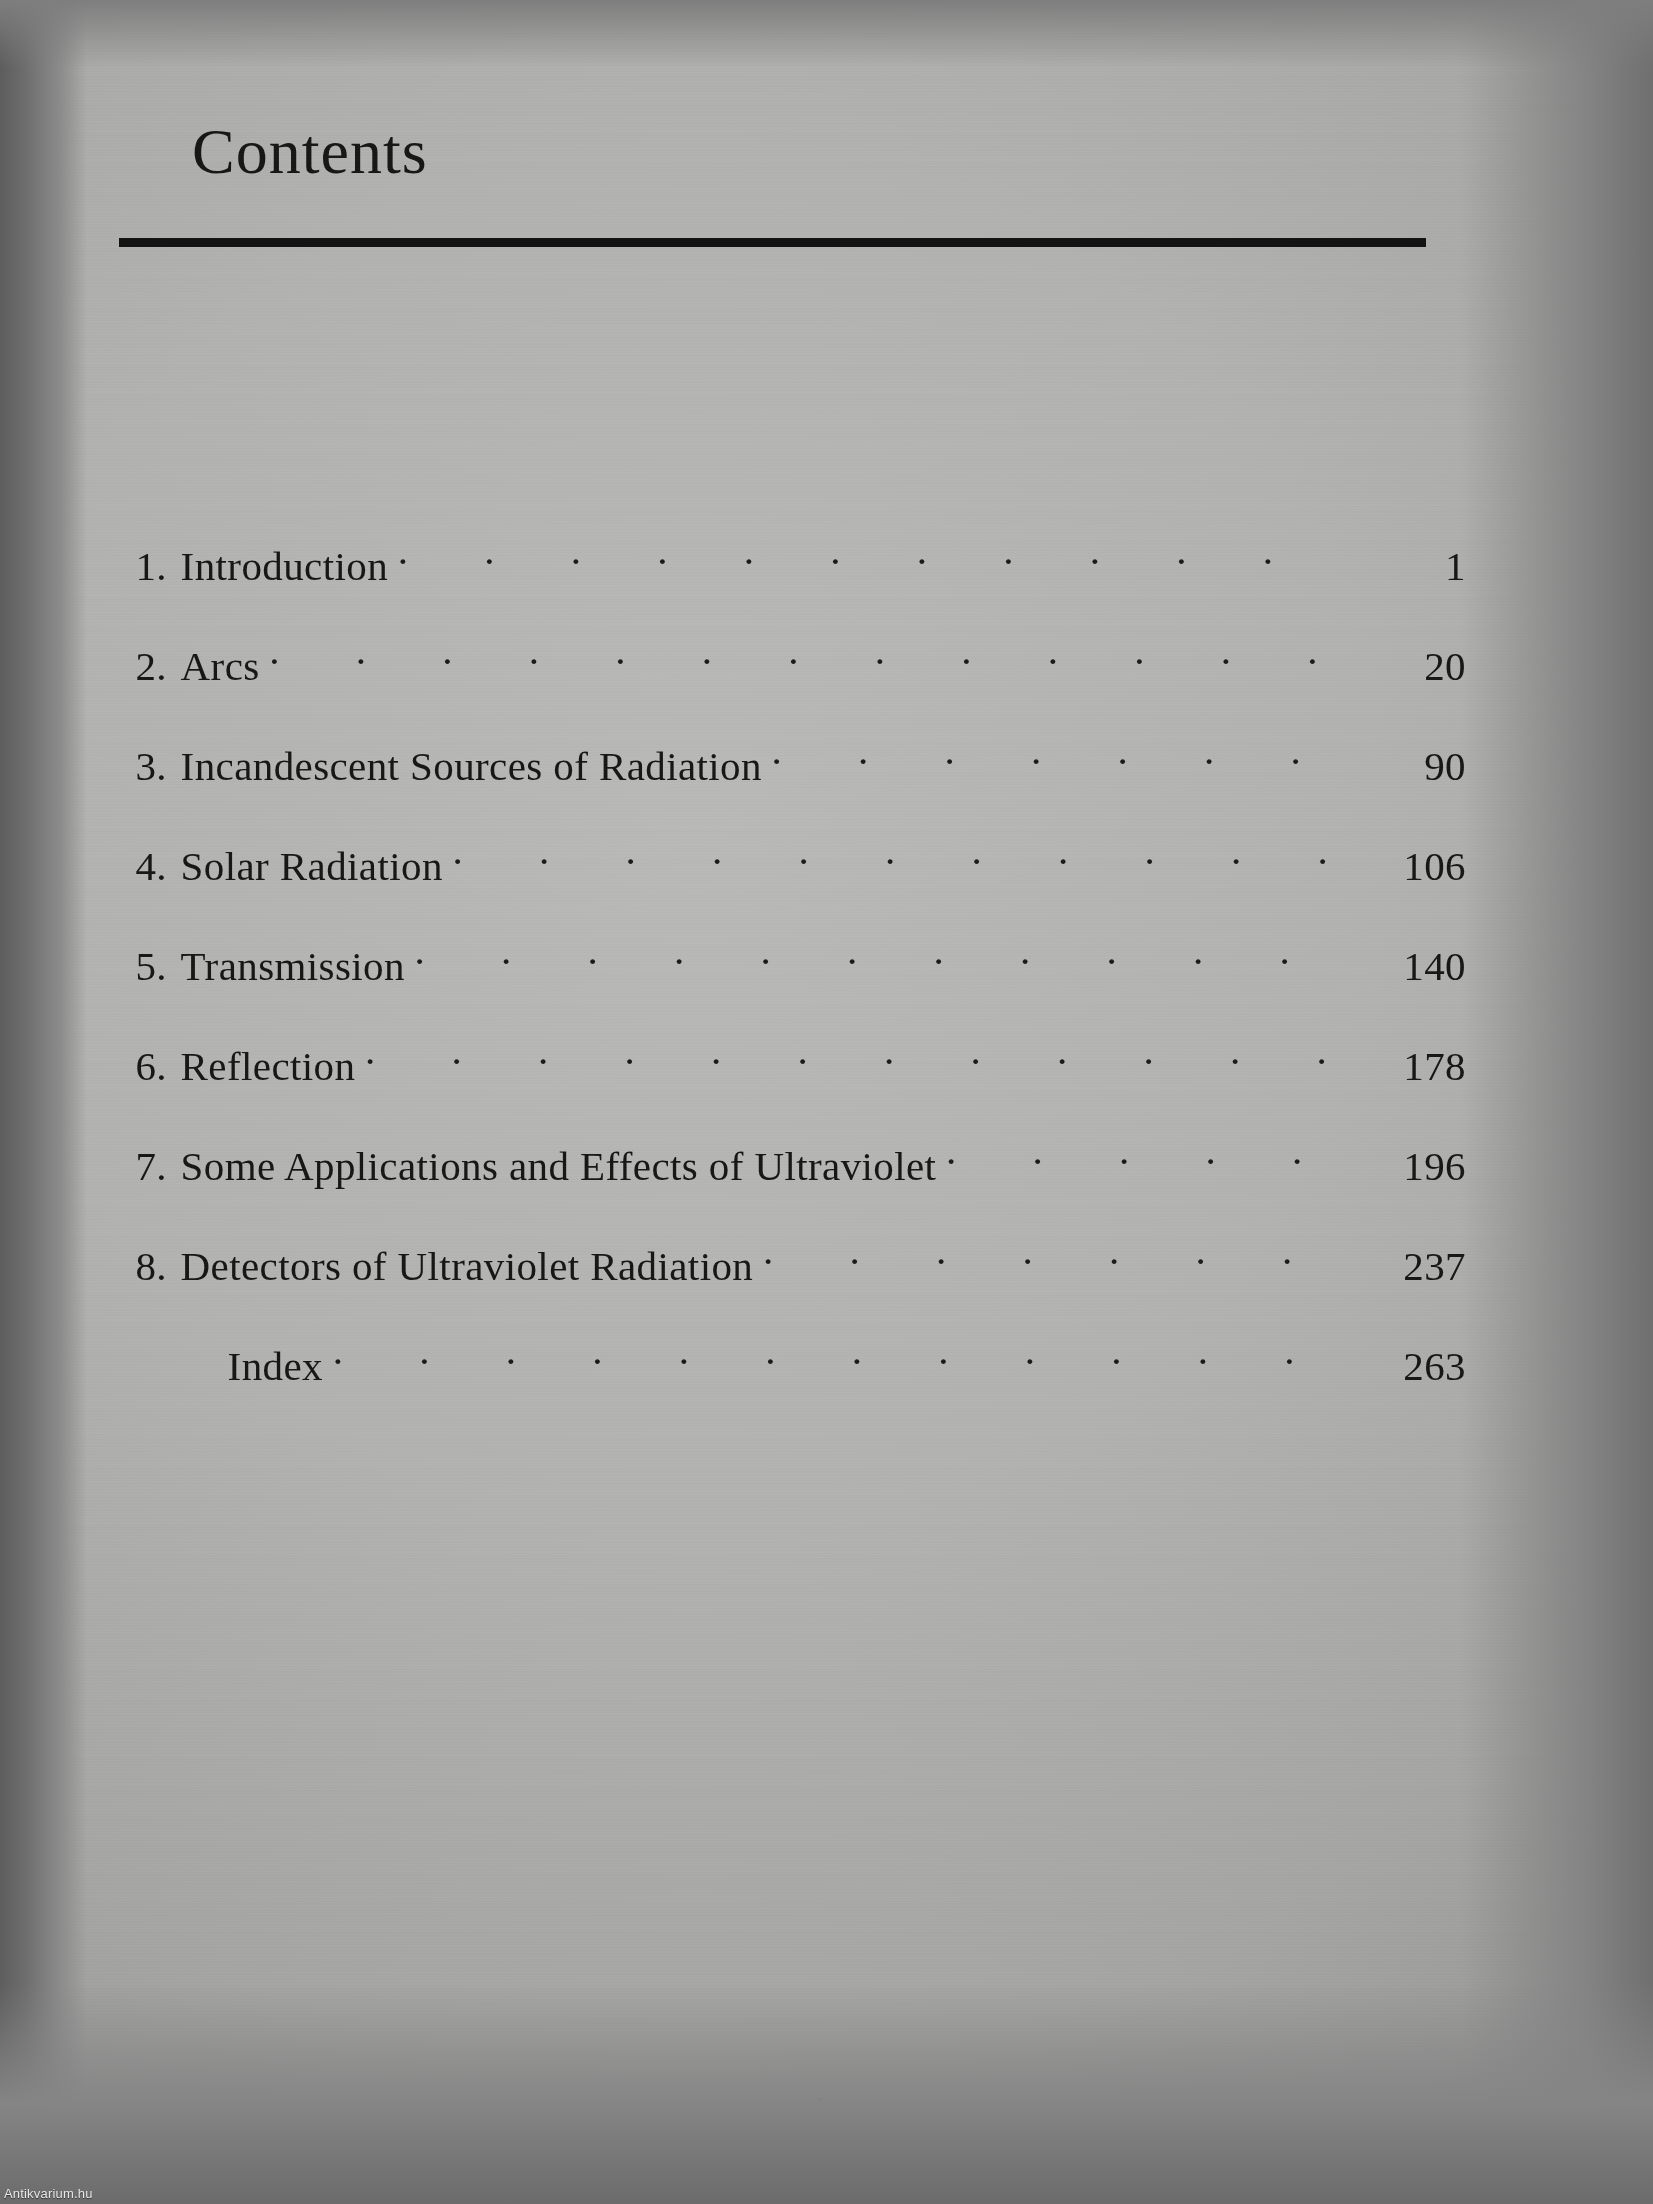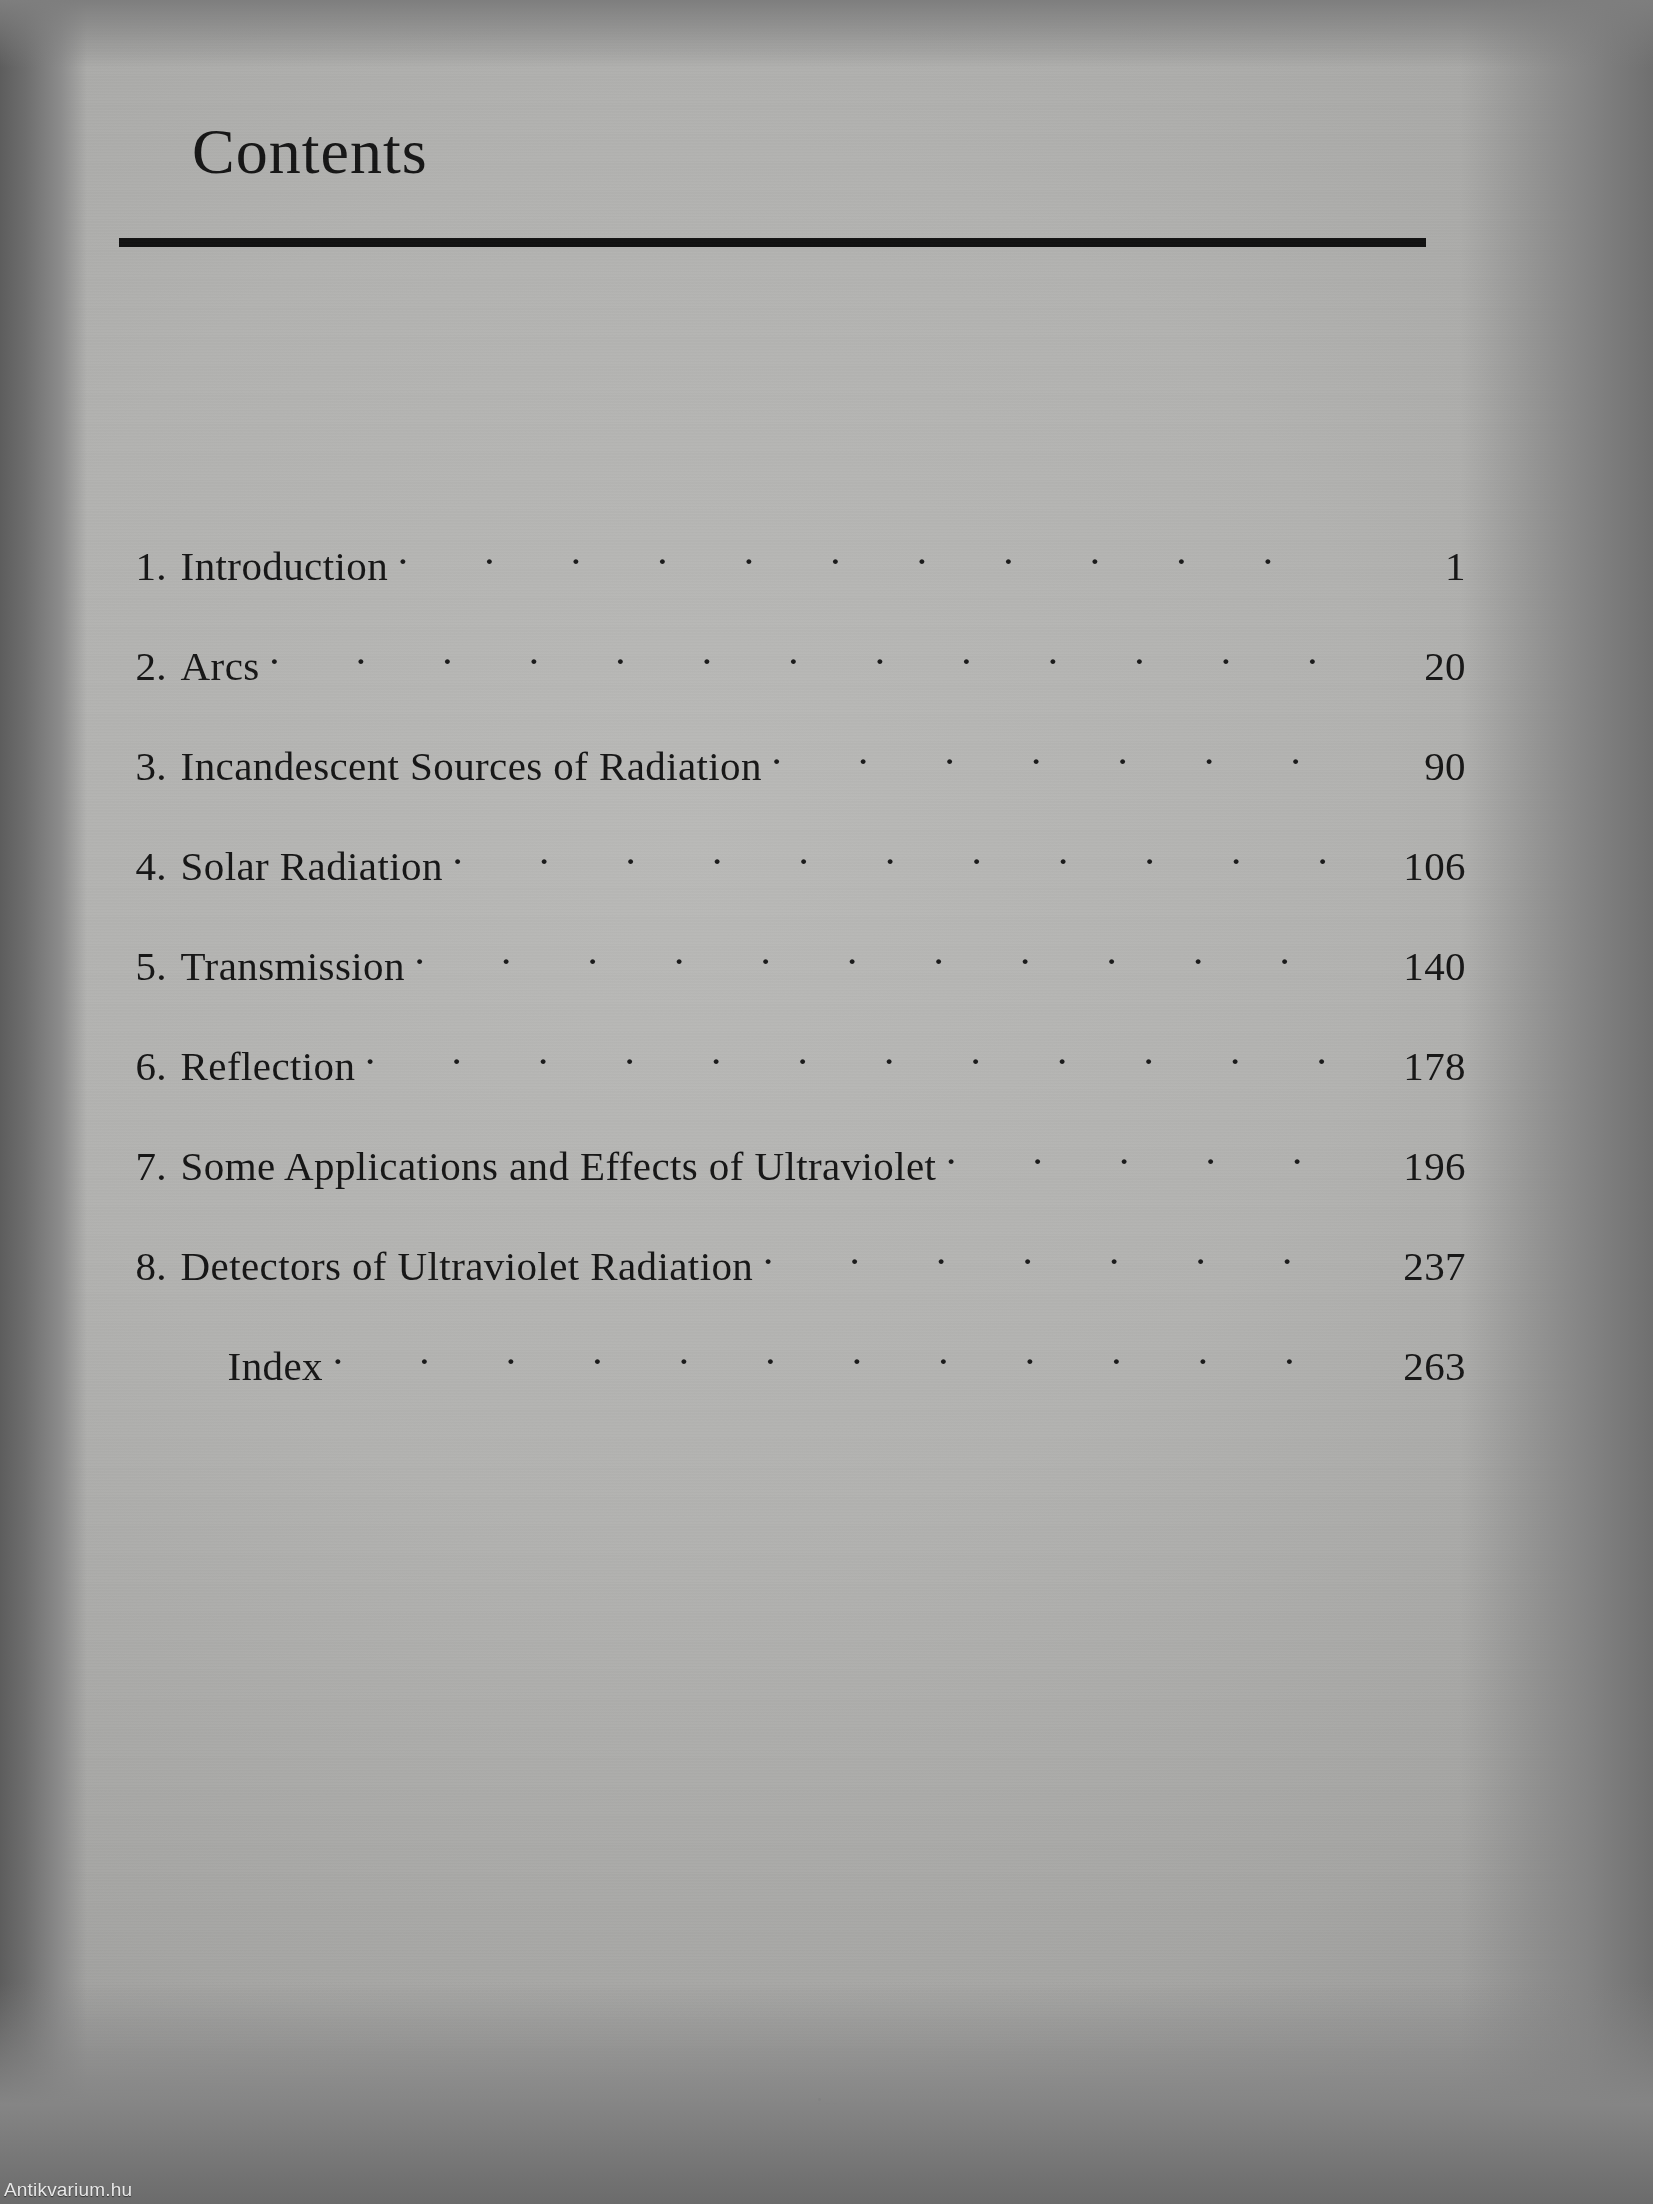--- a/index.html
+++ b/index.html
@@ -149,21 +149,21 @@
     text-align: center;
     font-size: 29px;
     color: #1d1d1d;
   }
 
   .watermark {
     position: absolute;
     left: 3.9px;
     bottom: 3.9px;
     font-family: "Liberation Sans", sans-serif;
-    font-size: 19px;
+    font-size: 13px;
     color: #e8e8e8;
     text-shadow: 0 1px 1px rgba(0,0,0,0.55);
     letter-spacing: 0.2px;
   }
 </style>
 </head>
 <body>
 
 <div class="scan">
 

